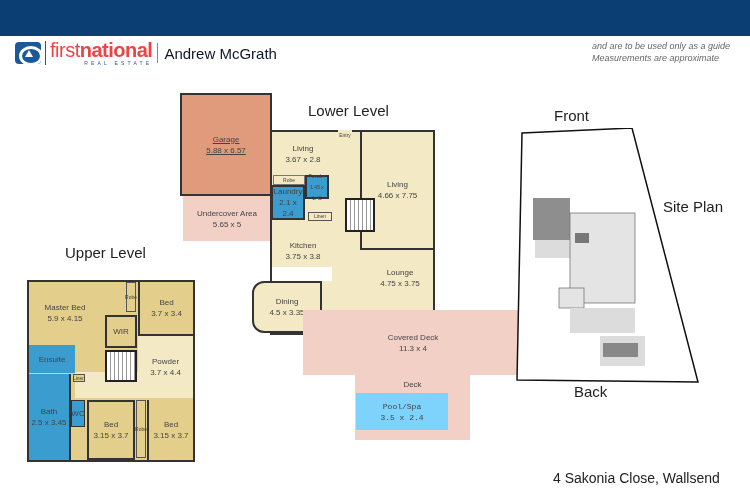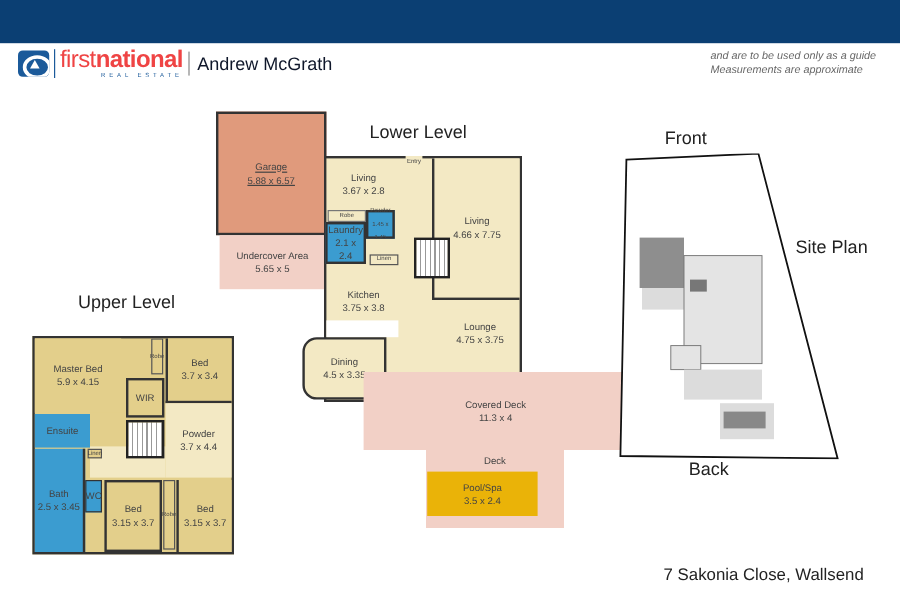--- a/index.html
+++ b/index.html
@@ -18,21 +18,21 @@
   .agent { font-size:15px; color:#0f172a; }
   .disclaimer { position:absolute; left:592px; top:40px; font-size:9px; font-style:italic; color:#666; line-height:12px; }
   .label-big { position:absolute; font-size:15px; color:#222; }
   .room { position:absolute; display:flex; flex-direction:column; align-items:center; justify-content:center; font-size:8px; color:#444; text-align:center; line-height:11px; }
   .wall { border:2px solid #333;text-decoration:underline; }
   .tan { background:#f3e9c4; }
   .gold { background:#e3cf8b; }
   .blue { background:#3b9cd0; }
   .salmon { background:#e09a7c; }
   .pink { background:#f2d0c6; }
-  .pool { background:#eab308; }
+  .pool { background:#7dd3fc;font-family:Liberation Mono, monospace; }
   .small { font-size:5px; }
   .stairs { position:absolute; background:repeating-linear-gradient(90deg,#fff 0 3px,#999 3px 4px); border:2px solid #222; }
   .site { position:absolute; left:515px; top:128px; width:185px; height:255px; }
   .footer-addr { position:absolute; left:553px; top:470px; font-size:14px; color:#222; }
 </style>
 </head>
 <body>
 
 <div class="topbar"></div>
 
@@ -207,13 +207,13 @@
   <rect x="18" y="70" width="37" height="42" fill="#8e8e8e"></rect>
   <rect x="20" y="112" width="35" height="18" fill="#dcdcdc"></rect>
   <rect x="55" y="85" width="65" height="90" fill="#e4e4e4" stroke="#777" stroke-width="0.8"></rect>
   <rect x="60" y="105" width="14" height="10" fill="#777"></rect>
   <rect x="44" y="160" width="25" height="20" fill="#e4e4e4" stroke="#777" stroke-width="0.8"></rect>
   <rect x="55" y="180" width="65" height="25" fill="#dcdcdc"></rect>
   <rect x="85" y="208" width="45" height="30" fill="#dcdcdc"></rect>
   <rect x="88" y="215" width="35" height="14" fill="#888"></rect>
 </svg>
 
-<div class="footer-addr">7 Sakonia Close, Wallsend</div>
+<div class="footer-addr">4 Sakonia Close, Wallsend</div>
 
 </body></html>

